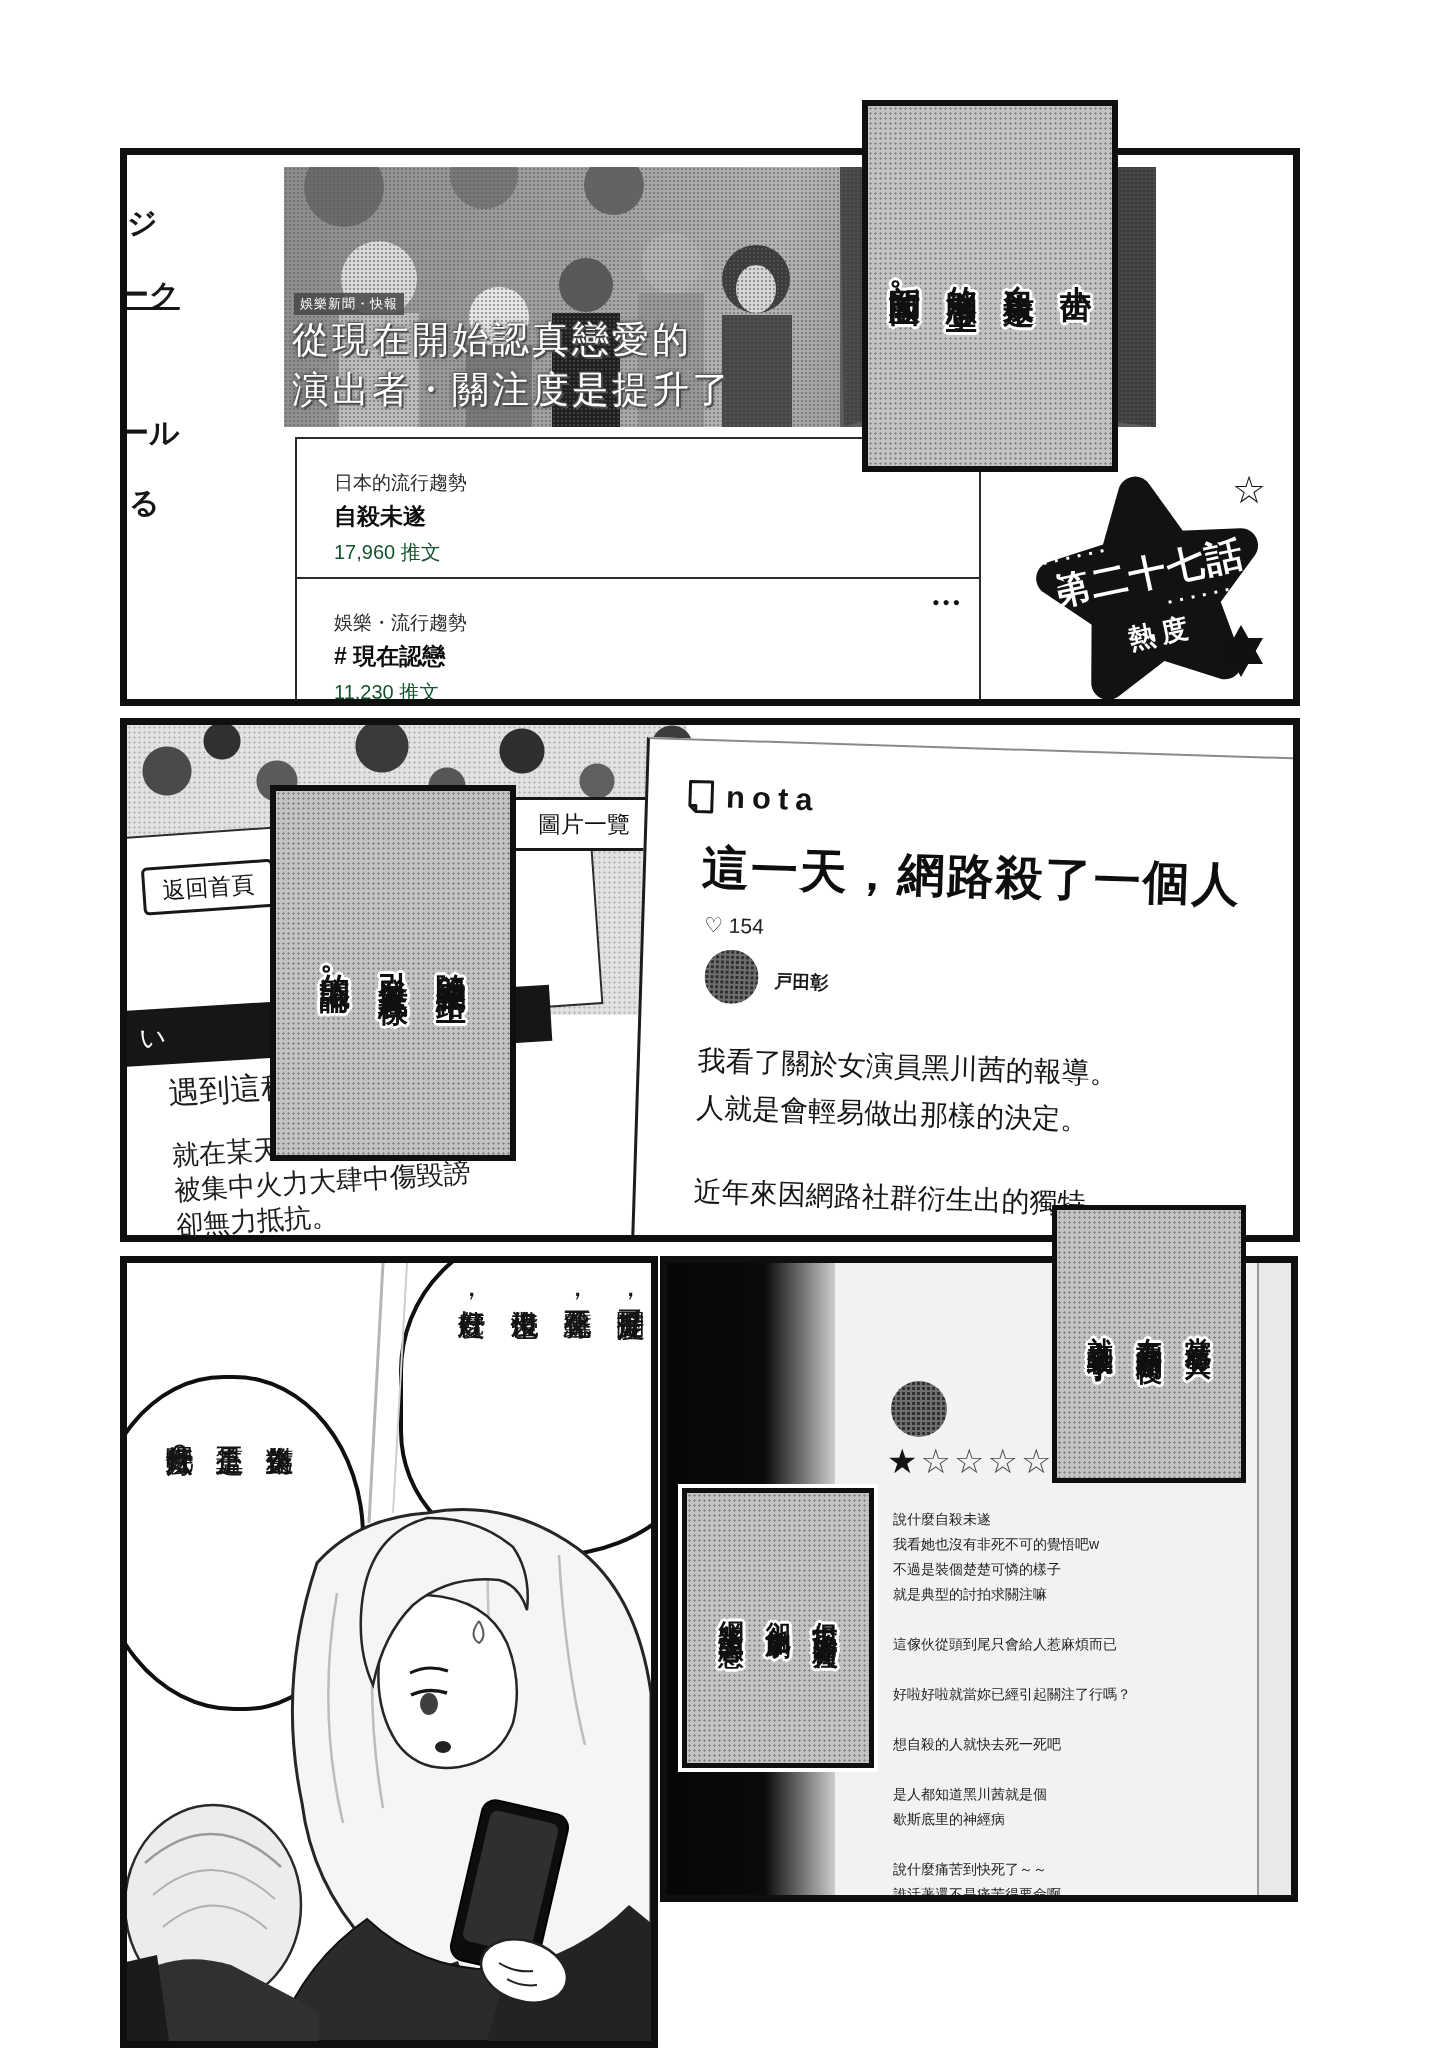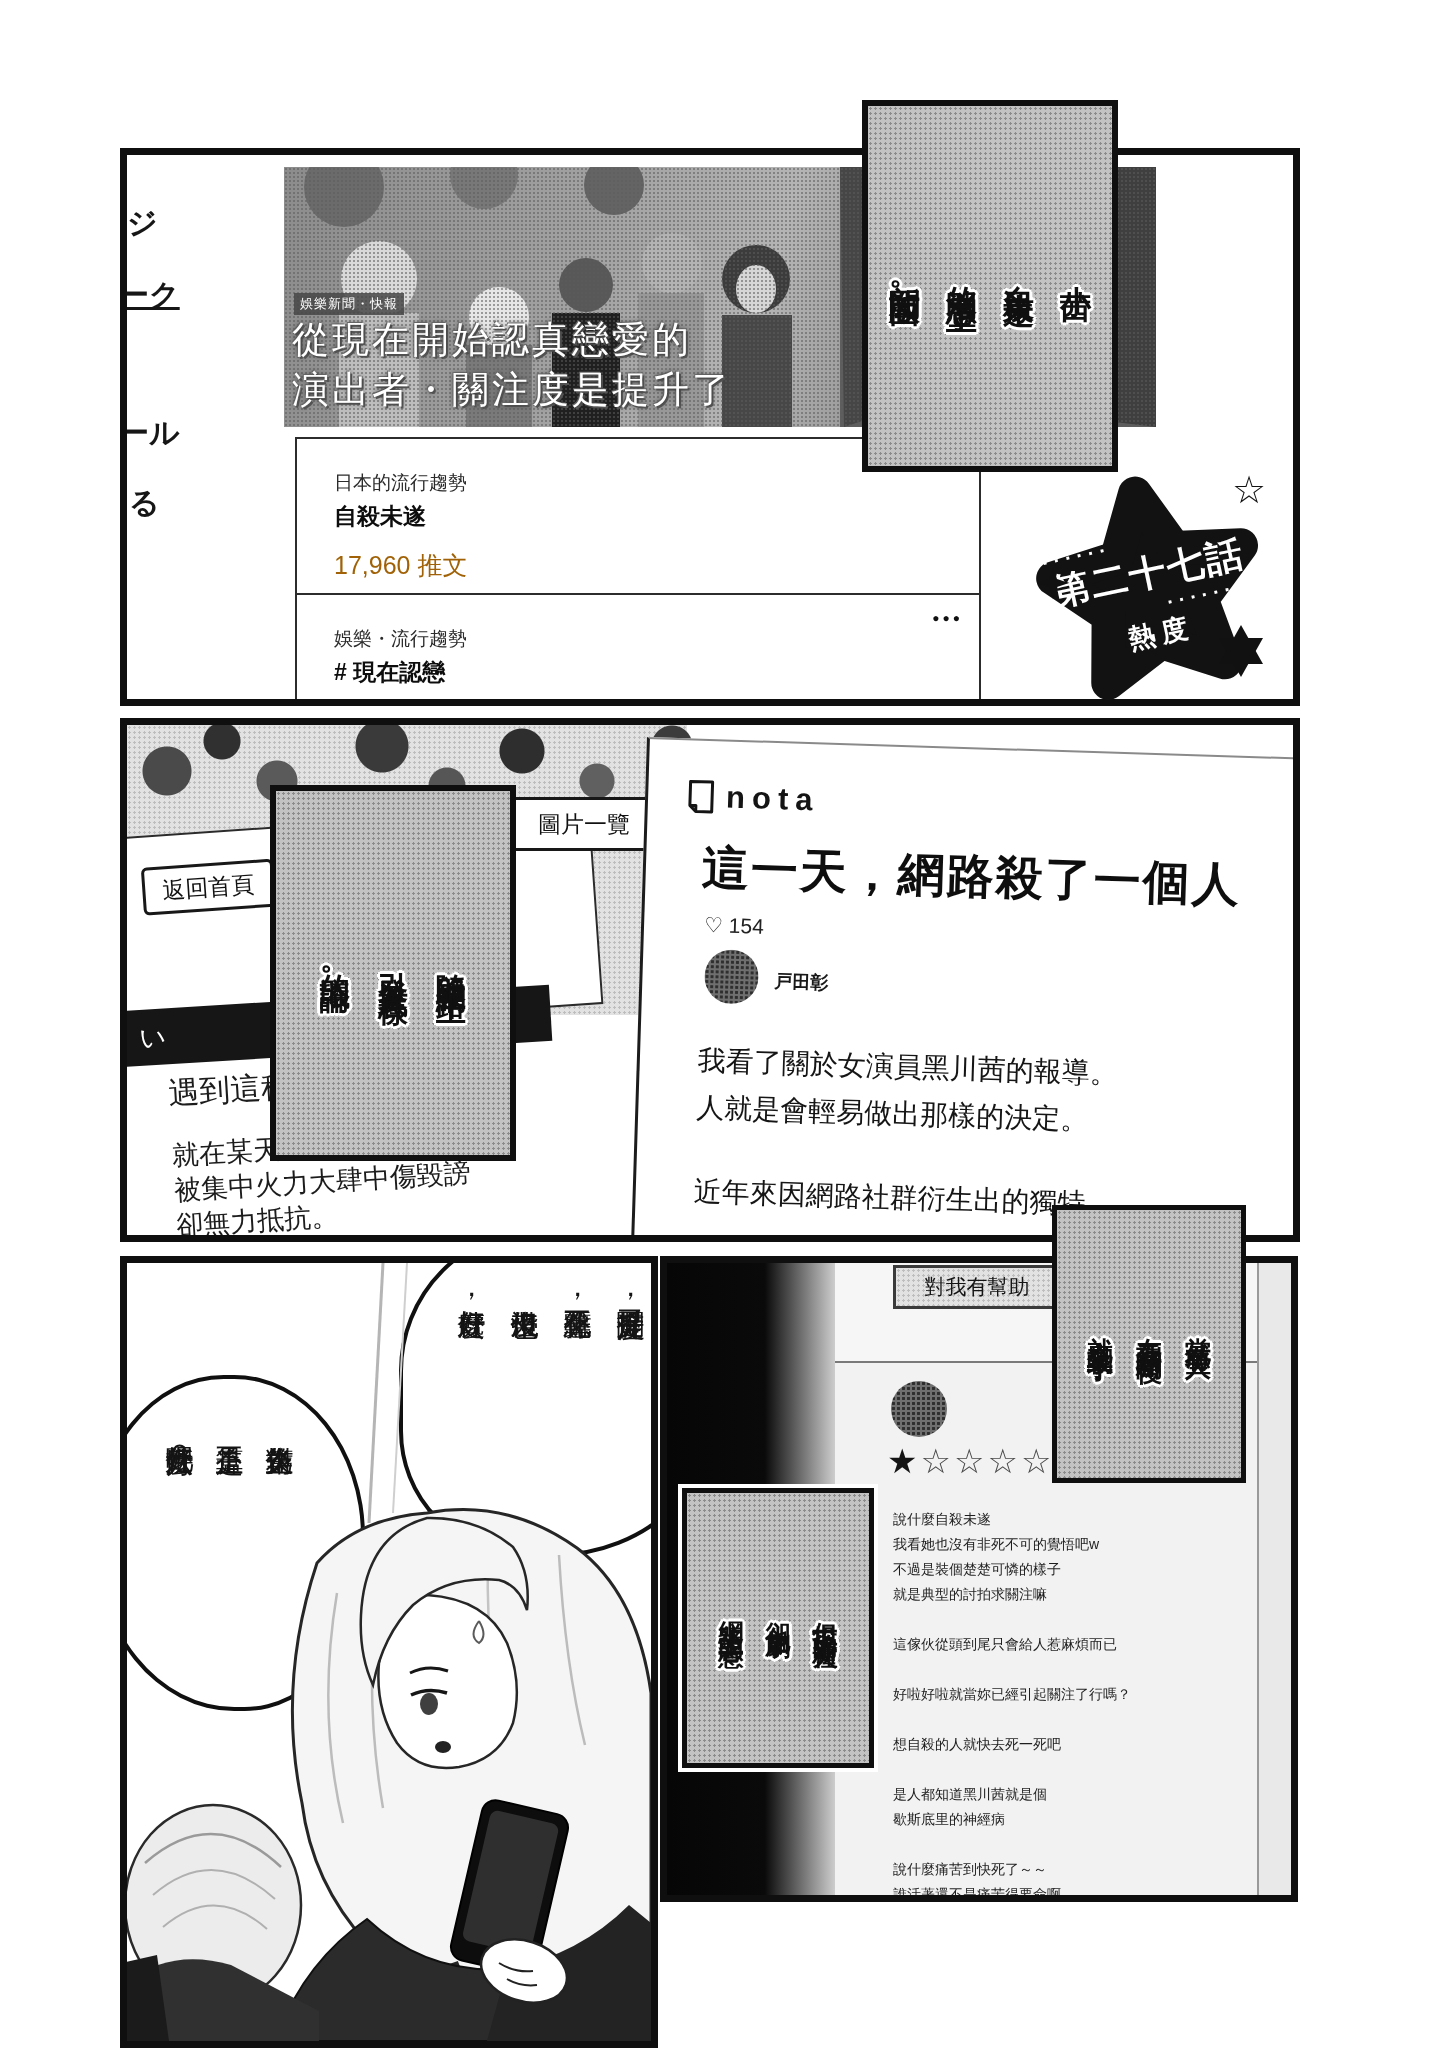--- a/index.html
+++ b/index.html
@@ -27,21 +27,21 @@
     background:linear-gradient(105deg,#8c8c8c 0%,#a2a2a2 35%,#b4b4b4 55%,#8d8d8d 75%,#6f6f6f 100%);margin-left:32px; }
   #photo .dots { position:absolute; inset:0; background-image:radial-gradient(#5c5c5c 1px, transparent 1.2px); background-size:4px 4px; opacity:.55; }
   .photo-tag { position:absolute; left:10px; top:126px; font-size:13px; color:#fff; background:rgba(70,70,70,.85); padding:2px 6px; letter-spacing:1px; }
   .photo-cap { position:absolute; color:#fff; font-weight:400; letter-spacing:3px; font-size:37px;
     text-shadow:0 0 5px #333,2px 2px 0 #5a5a5a,-1px -1px 0 #777; }
   #trends { position:absolute; left:168px; top:282px; width:686px; border:2px solid #2c2c2c; background:#fff; }
   .trend-row { position:relative; border-bottom:2px solid #2c2c2c; padding:31px 20px 11px 37px; background:#fff; }
   .trend-row:last-child { border-bottom:none; }
   .trend-cat { font-size:19px; color:#2b2b2b; }
   .trend-name { font-size:23px; font-weight:700; color:#0d0d0d; margin-top:5px; }
-  .trend-count { font-size:25px; color:#a16207; margin-top:17px; }
+  .trend-count { font-size:20px; color:#14532d; margin-top:7px; }
   .trend-menu { position:absolute; right:16px; top:16px; font-size:12px; letter-spacing:3px; color:#111; }
 
   
   #badge { position:absolute; left:1005px; top:445px; width:295px; height:295px; z-index:40; }
   #badge .btxt { position:absolute; inset:0; display:flex; flex-direction:column; align-items:center; justify-content:center; transform:rotate(-12deg); color:#fff; }
   #badge .bdots { font-size:20px; font-weight:700; letter-spacing:5px; line-height:14px; color:#fff; }
   #badge .btitle { font-size:37px; font-weight:700; letter-spacing:2px; }
   #badge .bsub { font-size:27px; font-weight:700; margin-top:4px; letter-spacing:6px; }
   .deco { position:absolute; z-index:41; }
 
@@ -258,23 +258,20 @@
       <path d="M26 632 Q86 580 148 636" stroke="#b0b0b0" stroke-width="2" fill="none"></path>
       <path d="M36 664 Q88 620 140 666" stroke="#b0b0b0" stroke-width="2" fill="none"></path>
       <path d="M-6 778 L-4 722 Q42 684 104 702 L192 748 L192 778 Z" fill="#303030"></path>
       <path d="M-6 700 L30 692 L42 778 L-6 778 Z" fill="#1b1b1b"></path>
     </svg>
   </div>
 
   <div class="panel" id="p-review" style="left:660px; top:1256px; width:638px; height:646px;">
     <div id="blackband"></div>
     <div id="revcard">
-      <div id="revtop">
-        <div id="helpful" class="ht-light">對我有幫助</div>
-      </div>
       <div id="rev-avatar" class="ht-dark"></div>
       <div id="stars" style="font-family:'DejaVu Sans',sans-serif;">
         <span class="f">★</span><span class="e">☆☆☆☆</span>
       </div>
       <div id="comments">說什麼自殺未遂
 我看她也沒有非死不可的覺悟吧w
 不過是裝個楚楚可憐的樣子
 就是典型的討拍求關注嘛
 
 這傢伙從頭到尾只會給人惹麻煩而已

